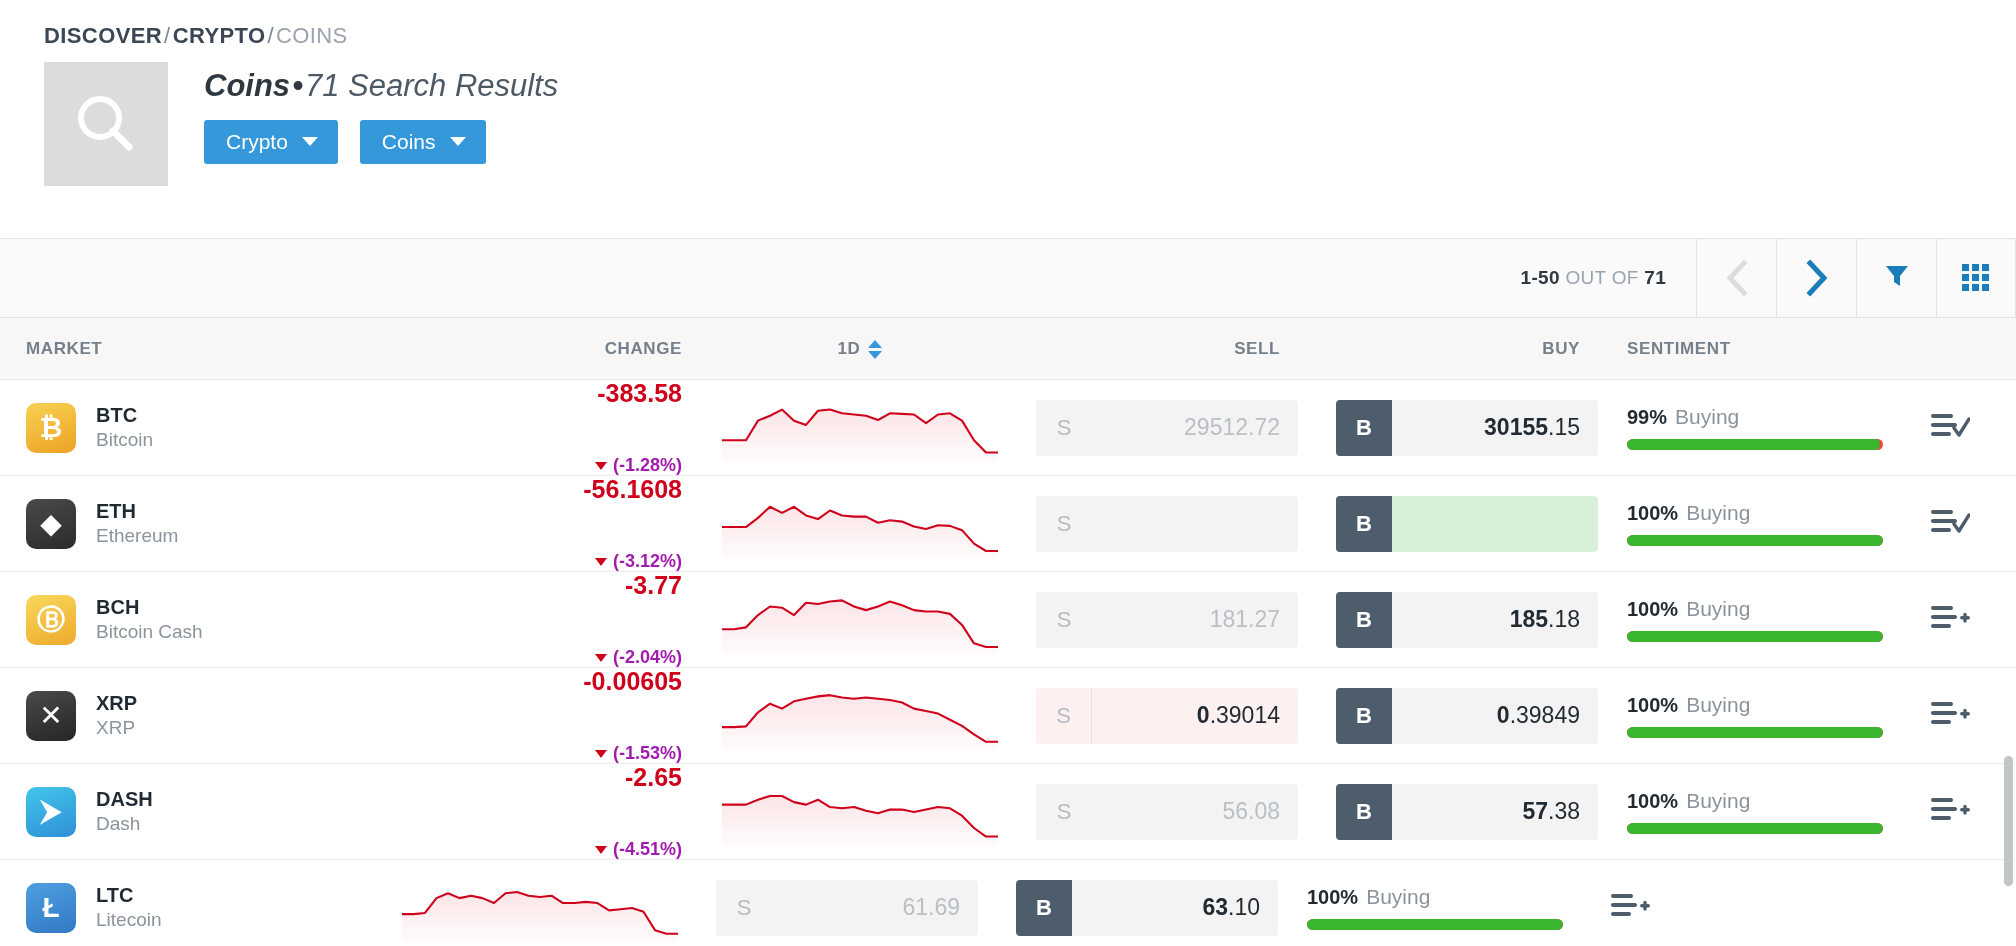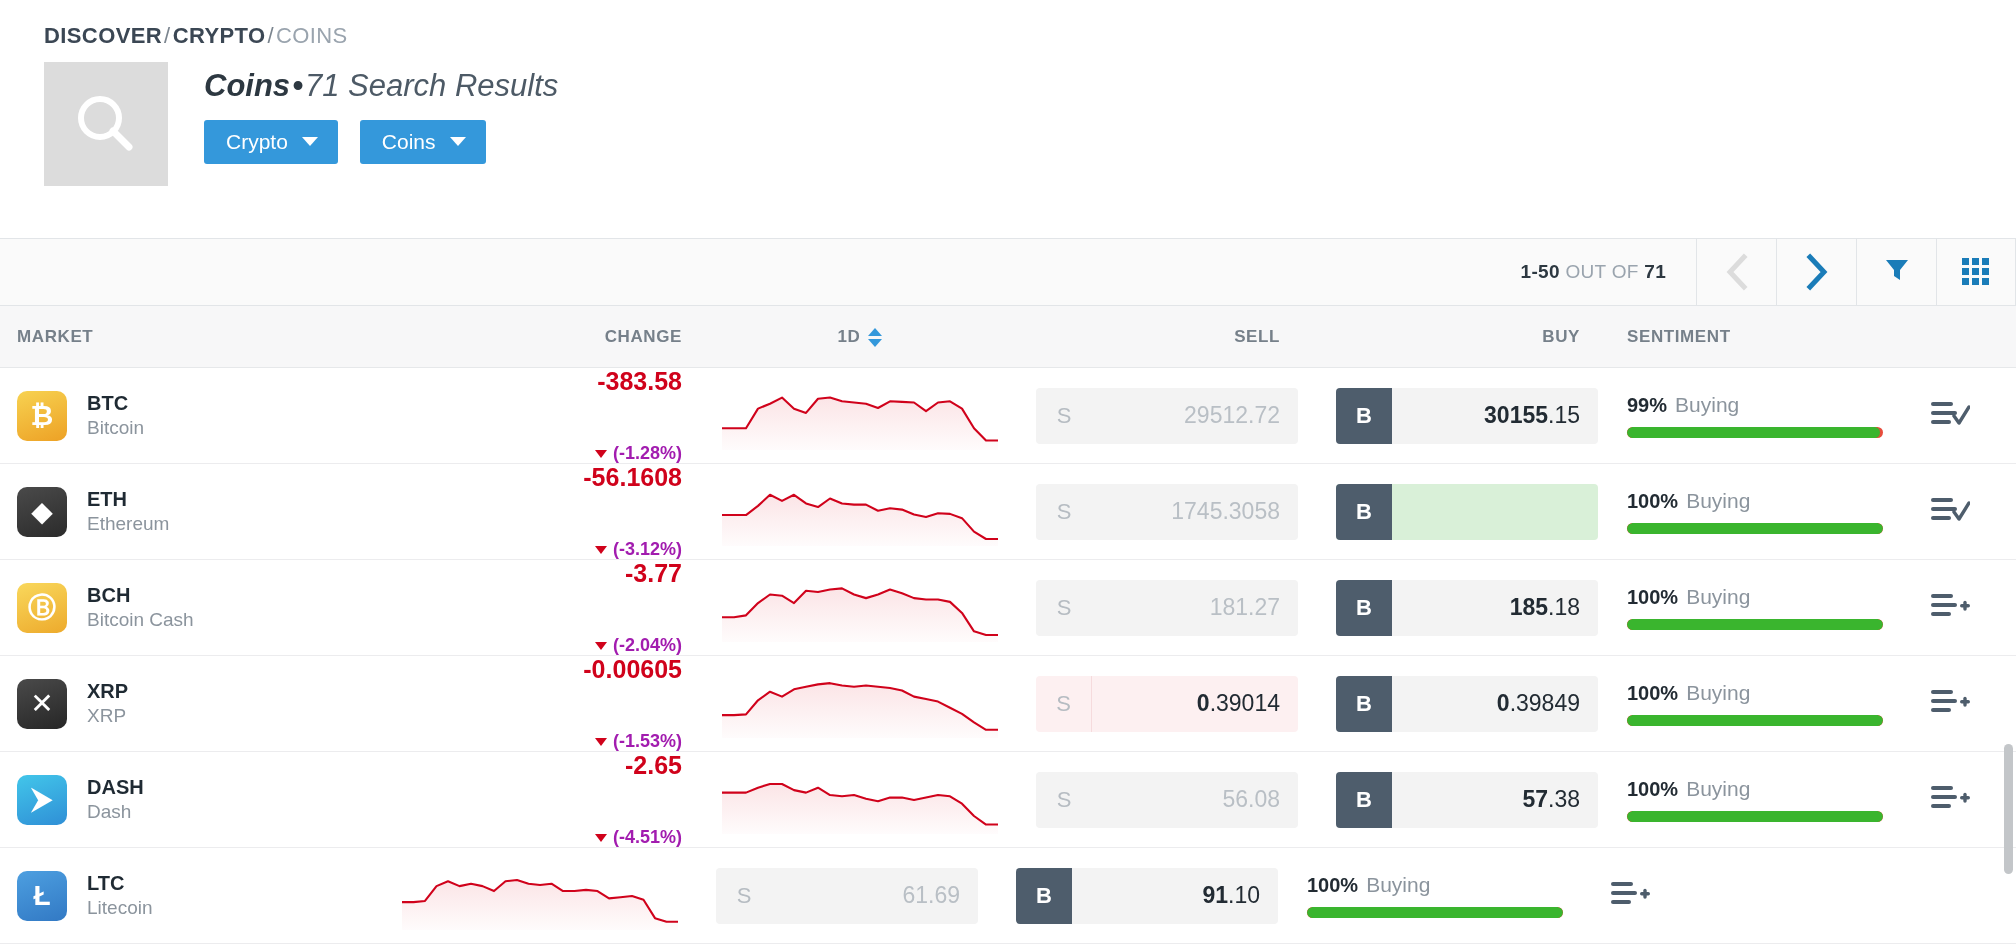--- a/index.html
+++ b/index.html
@@ -75,21 +75,21 @@
     border-right: 8px solid transparent;
     border-top: 9px solid #fff;
     display: block;
   }
 
   
   .toolbar {
     border-top: 1px solid #e2e5e8;
     border-bottom: 1px solid #e2e5e8;
     background: #fafafa;
-    height: 68px;
+    height: 80px;
     display: flex;
     justify-content: flex-end;
     align-items: stretch;
   }
   .pager-count {
     display: flex; align-items: center;
     padding: 0 30px;
     font-size: 19px;
     color: #9aa4ae;
     letter-spacing: .3px;
@@ -110,21 +110,21 @@
     display: flex;
     align-items: center;
     height: 62px;
     background: #f7f7f8;
     border-bottom: 1px solid #e6e8ea;
     font-size: 17px;
     font-weight: 700;
     letter-spacing: .6px;
     color: #76808a;
   }
-  .c-market    { width: 380px; padding-left: 17px; }
+  .c-market    { width: 380px; padding-left: 26px; }
   .c-change    { width: 320px; text-align: right; padding-right: 18px; }
   .c-spark     { width: 320px; text-align: center; }
   .c-sell      { width: 290px; text-align: right; padding-right: 30px; }
   .c-buy       { width: 300px; text-align: right; padding-right: 30px; }
   .c-sent      { width: 290px; text-align: left; padding-left: 17px; }
   .c-act       { width: 100px; text-align: center; }
 
   .thead .c-spark { display:flex; align-items:flex-end; justify-content:center; gap:8px; }
   .sortarrows { display:flex; flex-direction:column; gap:3px; }
   .sortarrows i {
@@ -408,24 +408,20 @@
                 <stop offset="100%" stop-color="#fbe3e5" stop-opacity="0.12"></stop>
               </linearGradient>
             </defs>
             <path d="M0.0 33.8 L12.0 33.8 L24.0 33.8 L36.0 25.4 L48.0 15.3 L60.0 20.9 L72.0 15.3 L84.0 23.2 L96.0 26.5 L108.0 18.7 L120.0 23.2 L132.0 24.3 L144.0 24.3 L156.0 29.9 L168.0 27.6 L180.0 28.8 L192.0 33.2 L204.0 35.5 L216.0 32.1 L228.0 32.7 L240.0 36.6 L252.0 48.9 L264.0 55.6 L276.0 55.6 L276 62 L0 62 Z" fill="url(#g1)"></path>
             <path d="M0.0 33.8 L12.0 33.8 L24.0 33.8 L36.0 25.4 L48.0 15.3 L60.0 20.9 L72.0 15.3 L84.0 23.2 L96.0 26.5 L108.0 18.7 L120.0 23.2 L132.0 24.3 L144.0 24.3 L156.0 29.9 L168.0 27.6 L180.0 28.8 L192.0 33.2 L204.0 35.5 L216.0 32.1 L228.0 32.7 L240.0 36.6 L252.0 48.9 L264.0 55.6 L276.0 55.6" fill="none" stroke="#d0021b" stroke-width="2.1" stroke-linejoin="round" stroke-linecap="round" vector-effect="non-scaling-stroke"></path>
           </svg>
         </div>
         <div class="c-sell trade-cell" style="padding-right:12px;">
           <span class="trade sell">
             <span class="tag">S</span>
-            <span class="val">
-              <span class="int">1745</span>
-              <span class="dec">.3058</span>
-            </span>
           </span>
         </div>
         <div class="c-buy trade-cell" style="padding-right:12px;">
           <span class="trade buy up">
             <span class="tag">B</span>
           </span>
         </div>
         <div class="c-sent">
           <div class="sent-top">
             <span class="sent-pct">100%</span>
@@ -654,21 +650,21 @@
             <span class="val">
               <span class="int">61</span>
               <span class="dec">.69</span>
             </span>
           </span>
         </div>
         <div class="c-buy trade-cell" style="padding-right:12px;">
           <span class="trade buy">
             <span class="tag">B</span>
             <span class="val">
-              <span class="int">91</span>
+              <span class="int">63</span>
               <span class="dec">.10</span>
             </span>
           </span>
         </div>
         <div class="c-sent">
           <div class="sent-top">
             <span class="sent-pct">100%</span>
             <span class="sent-lbl">Buying</span>
           </div>
           <div class="sent-bar">

